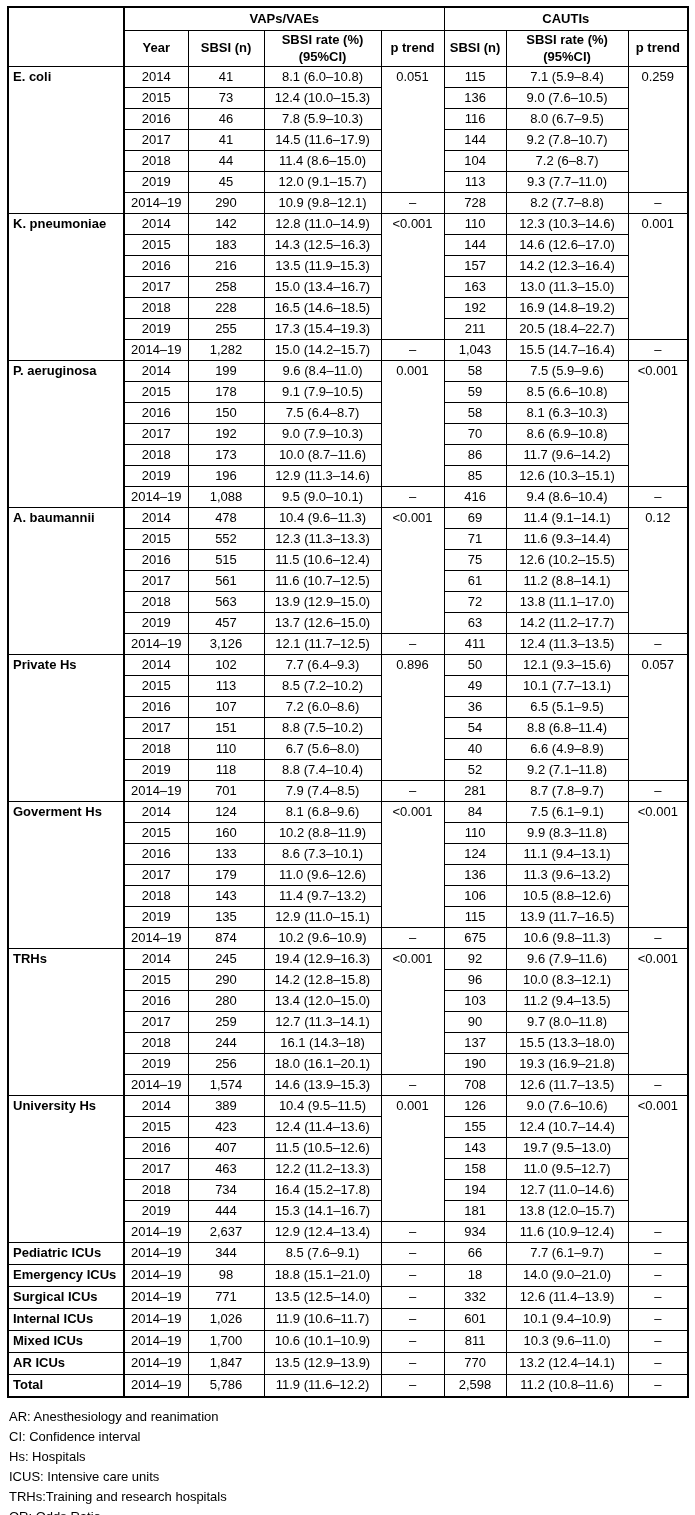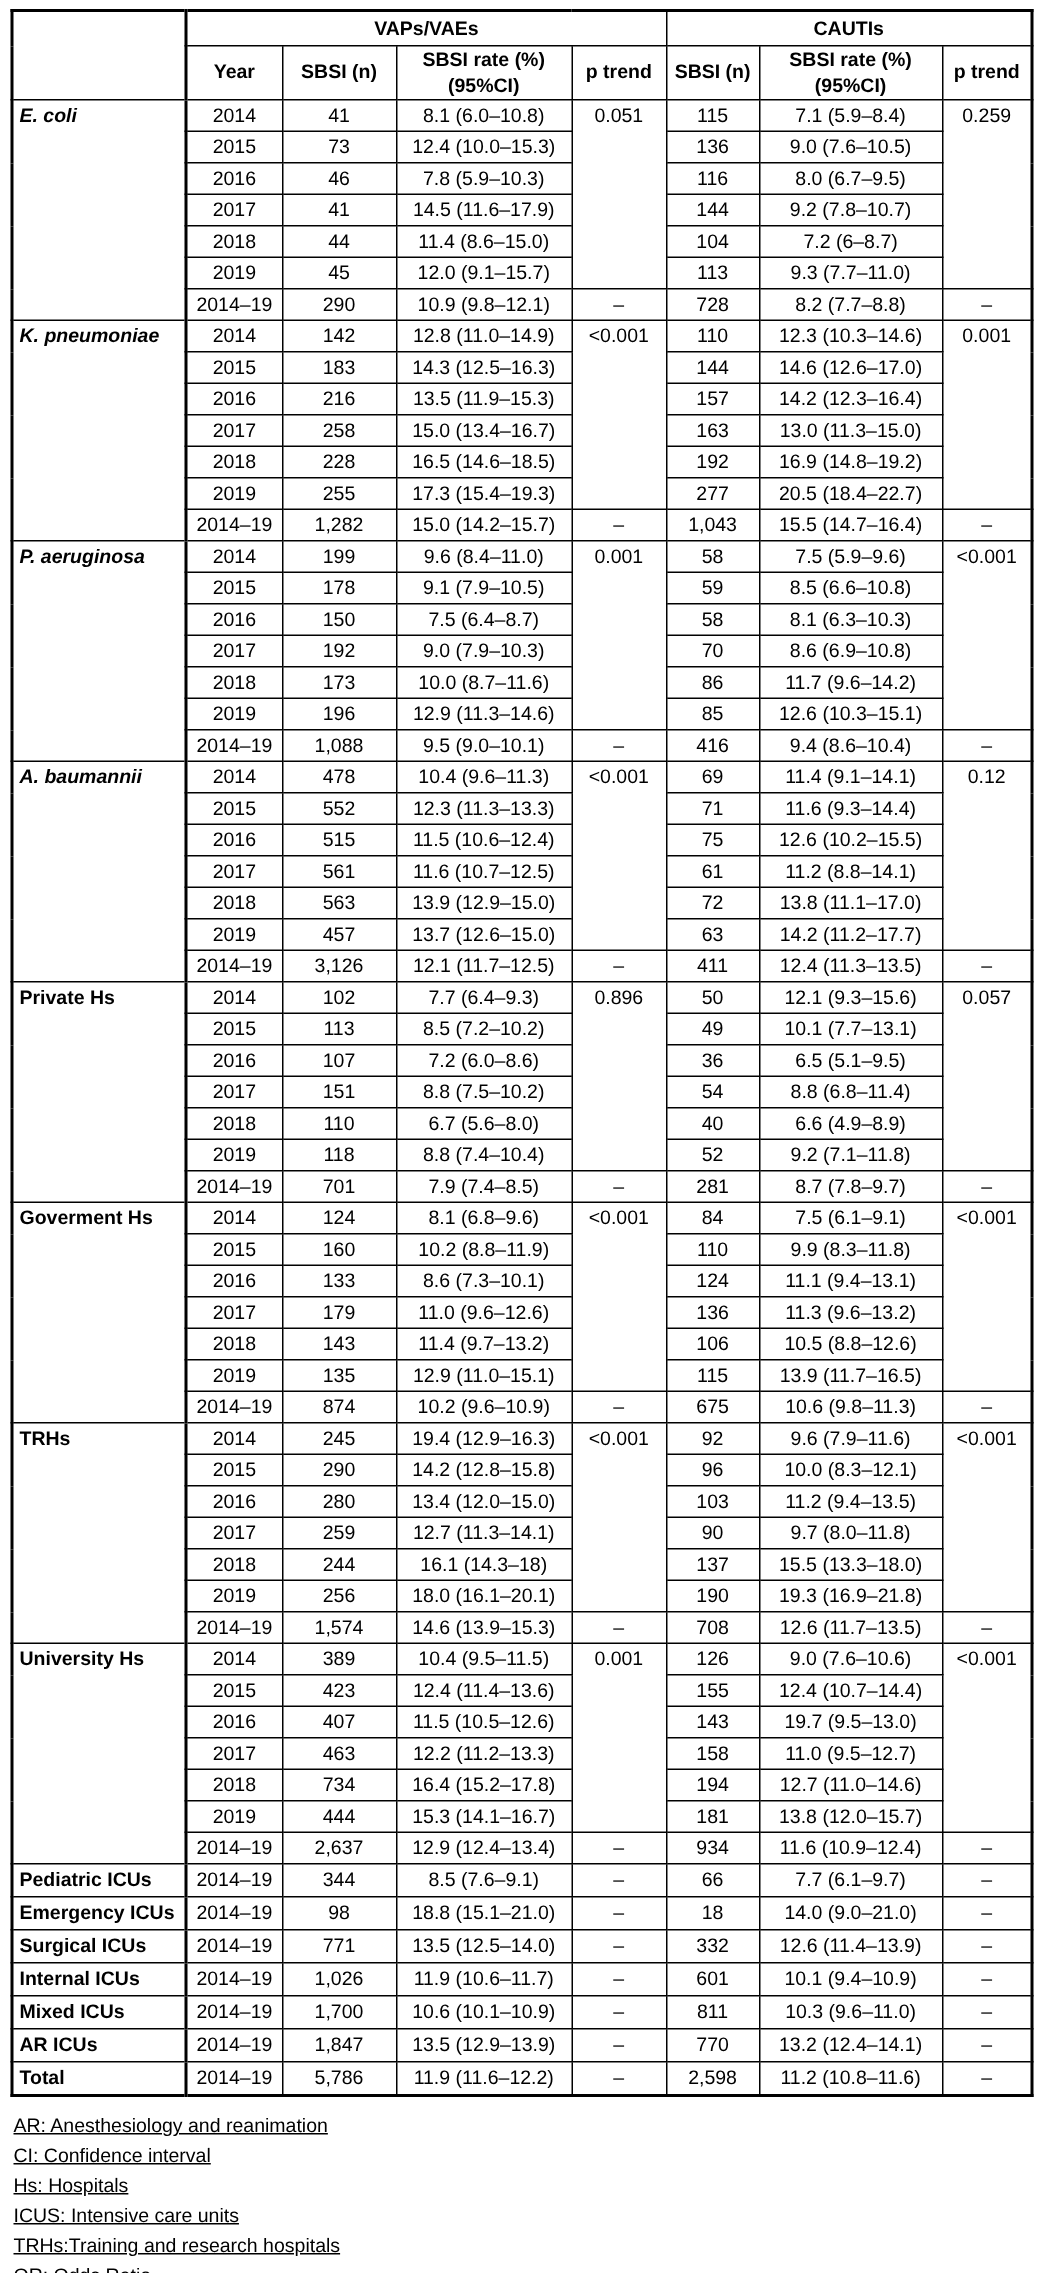--- a/index.html
+++ b/index.html
@@ -27,26 +27,26 @@
 
   th.lbl {
     text-align: left;
     font-weight: bold;
     padding-left: 4px;
     padding-top: 2px;
     vertical-align: top;
     border-right-width: 2px;
     background: #fff;
   }
-  th.lbl.it { font-style: italic; }
+  th.lbl.it { }
   .grp { border-left-width: 2px; }   
   td.ptop { vertical-align: top; padding-top: 2px; }
 
   .notes { margin-top: 9px; font-size: 13px; }
-  .notes div { line-height: 14px; padding: 3px 0 3px 2px; text-decoration: underline; }
+  .notes div { line-height: 14px; padding: 3px 0 3px 2px; }
 </style>
 </head>
 <body>
 
 <div class="page">
 
   <table class="tbl">
     <colgroup>
       <col style="width:116px">
       <col style="width:64px">
@@ -165,21 +165,21 @@
           <td>2018</td>
           <td>228</td>
           <td>16.5 (14.6–18.5)</td>
           <td class="grp">192</td>
           <td>16.9 (14.8–19.2)</td>
         </tr>
         <tr>
           <td>2019</td>
           <td>255</td>
           <td>17.3 (15.4–19.3)</td>
-          <td class="grp">277</td>
+          <td class="grp">211</td>
           <td>20.5 (18.4–22.7)</td>
         </tr>
         <tr>
           <td>2014–19</td>
           <td>1,282</td>
           <td>15.0 (14.2–15.7)</td>
           <td>–</td>
           <td class="grp">1,043</td>
           <td>15.5 (14.7–16.4)</td>
           <td>–</td>

